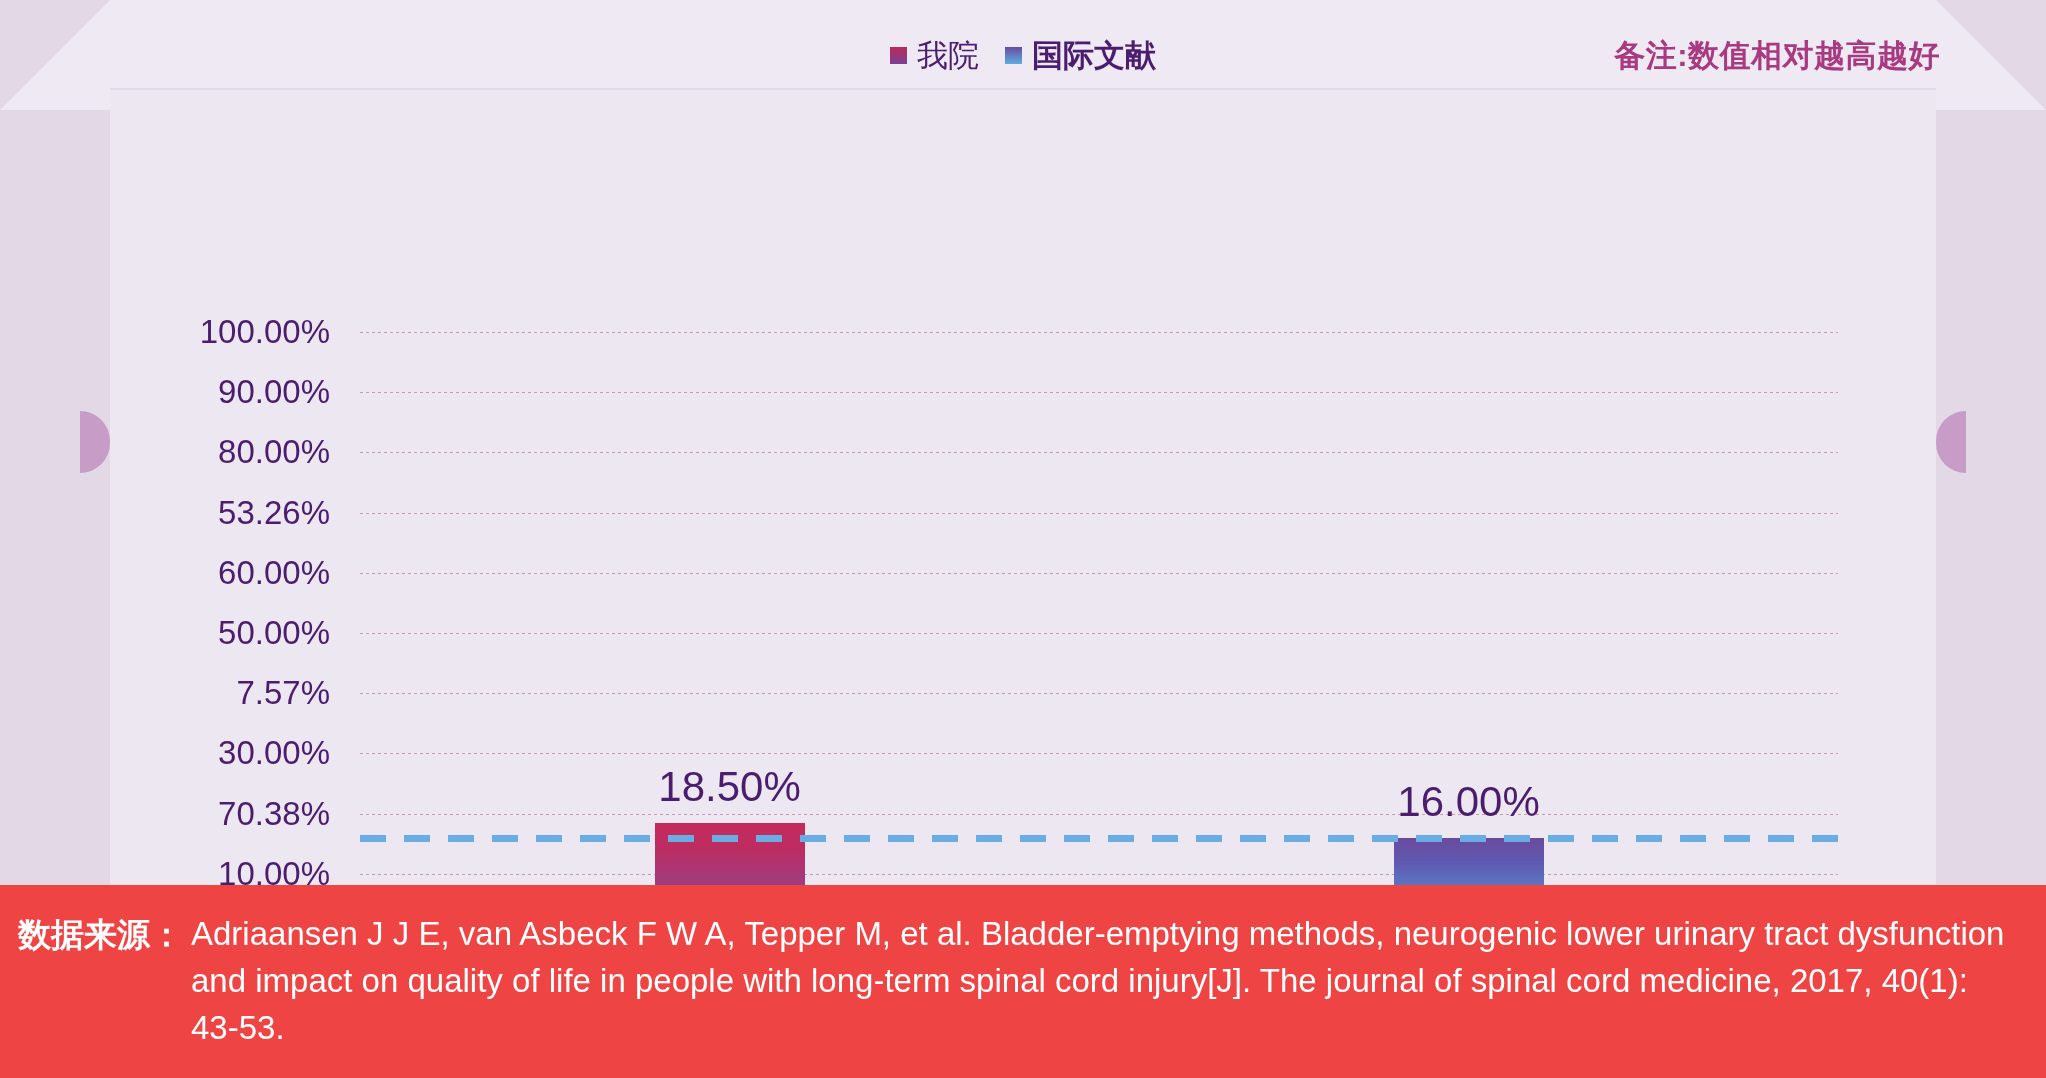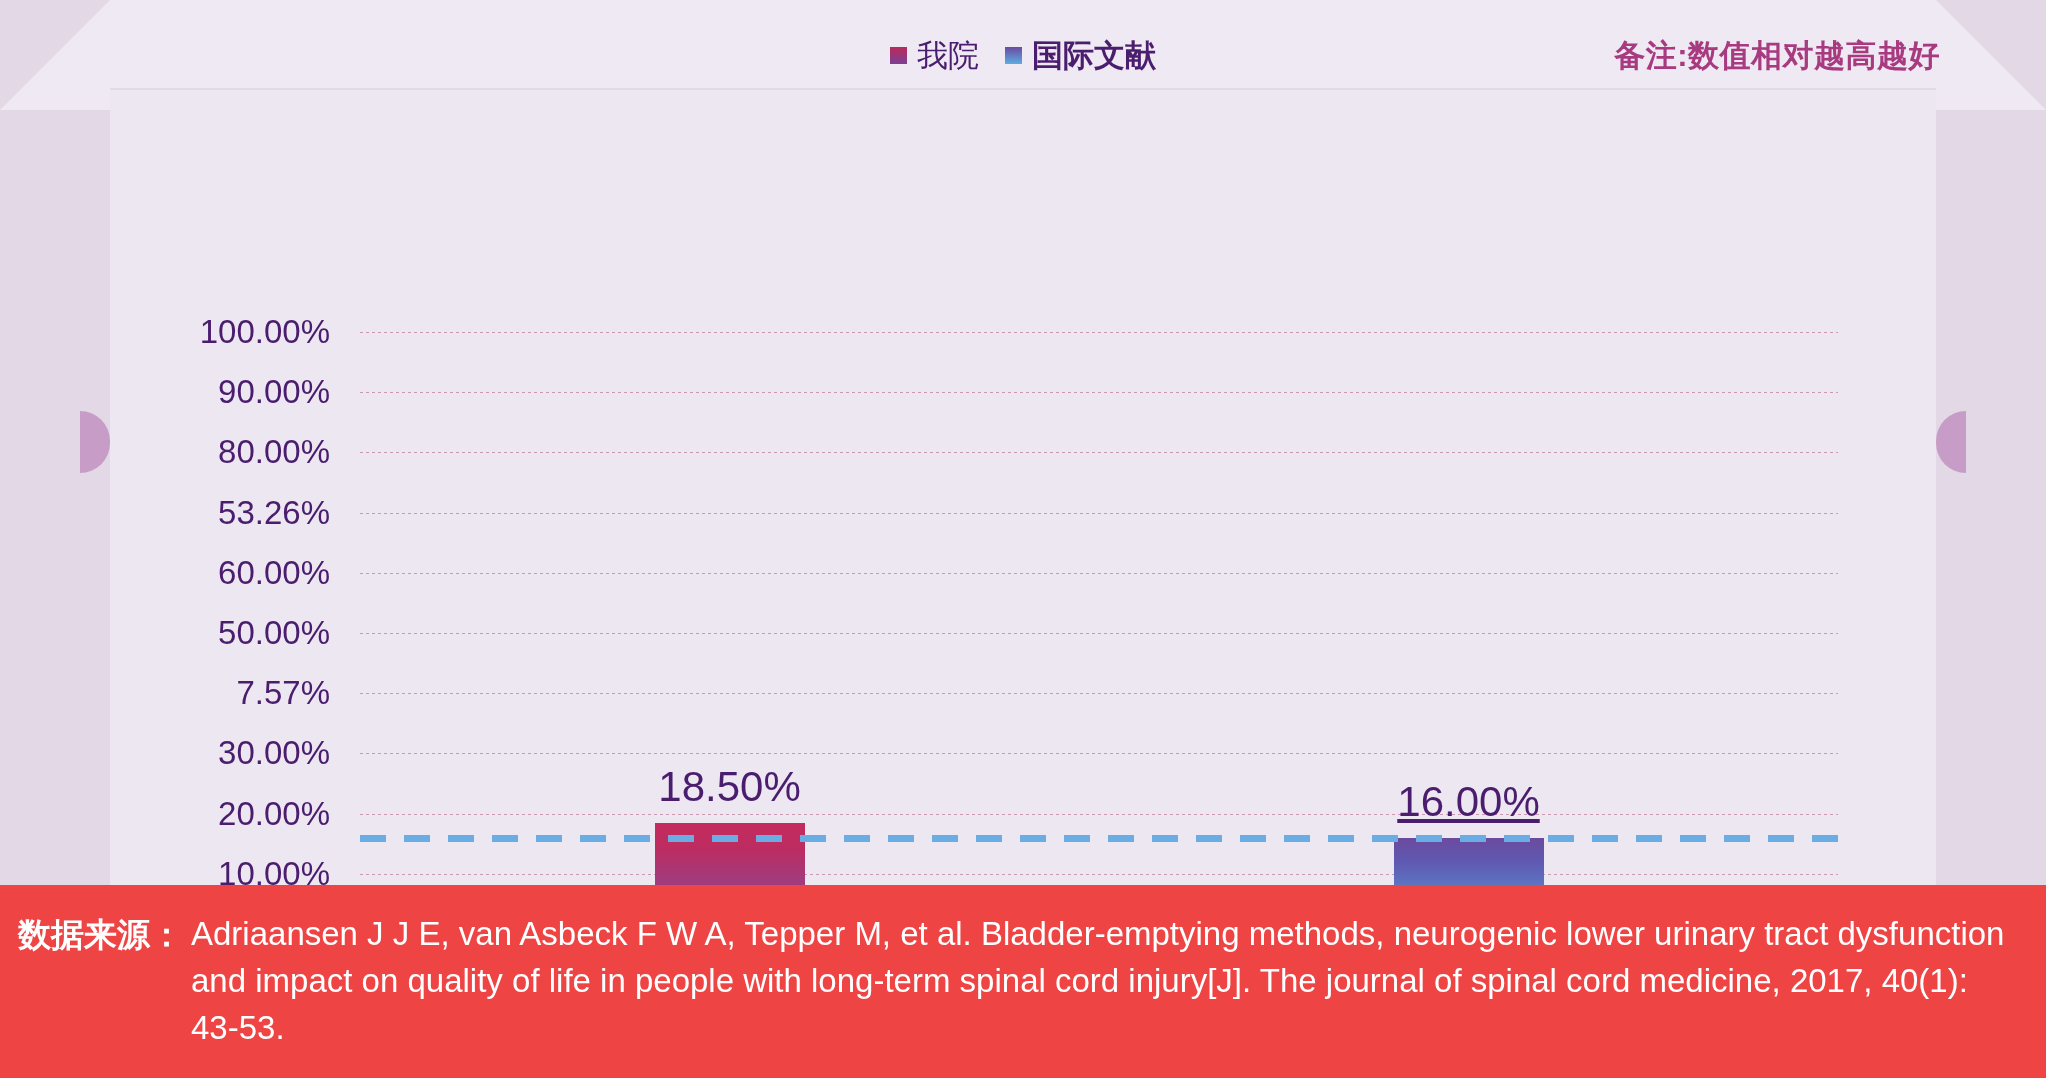--- a/index.html
+++ b/index.html
@@ -139,40 +139,40 @@
 <div class="plot-wrap">
   <div class="y-labels" id="ylabels">
       <div class="y-label" style="top: 0px;">100.00%</div>
       <div class="y-label" style="top: 60.2px;">90.00%</div>
       <div class="y-label" style="top: 120px;">80.00%</div>
       <div class="y-label" style="top: 180.6px;">53.26%</div>
       <div class="y-label" style="top: 240.8px;">60.00%</div>
       <div class="y-label" style="top: 301px;">50.00%</div>
       <div class="y-label" style="top: 361.2px;">7.57%</div>
       <div class="y-label" style="top: 421.4px;">30.00%</div>
-      <div class="y-label" style="top: 481.6px;">20.00%</div>
+      <div class="y-label" style="top: 481.6px;">70.38%</div>
       <div class="y-label" style="top: 541.8px; margin-left: 24px;">10.00%</div>
       <div class="y-label" style="top: 602px;">0.00%</div>
     </div>
   <div class="grid-area" id="gridarea">
       <div class="gridline" style="top: 0px;"></div>
       <div class="gridline" style="top: 60.2px;"></div>
       <div class="gridline" style="top: 120.4px;"></div>
       <div class="gridline" style="top: 180.6px;"></div>
       <div class="gridline" style="top: 240.8px;"></div>
       <div class="gridline" style="top: 301px;"></div>
       <div class="gridline" style="top: 361.2px;"></div>
       <div class="gridline" style="top: 421.4px;"></div>
       <div class="gridline" style="top: 481.6px;"></div>
       <div class="gridline" style="top: 541.8px;"></div>
       <div class="baseline"></div>
       <div class="bar bar-1" style="left: 294.5px; width: 150px; height: 111.37px;"></div>
       <div class="bar-value" style="left: 369.5px; top: 430.63px;">18.50%</div>
       <div class="bar bar-2" style="left: 1033.5px; width: 150px; height: 96.32px;"></div>
-      <div class="bar-value" style="left: 1108.5px; top: 445.68px; text-decoration: underline;">16.00%</div>
+      <div class="bar-value" style="left: 1108.5px; top: 445.68px;">16.00%</div>
       <div class="refline" style="top: 502.68px;"></div>
     </div>
 <div class="cat-label" style="left: 729.5px;">我院</div>
     <div class="cat-label" style="left: 1468.5px;">国际文献数据</div>
   </div>
 
 <div class="footer">
   <span class="footer-label">数据来源：</span>
   <span class="footer-text">Adriaansen J J E, van Asbeck F W A, Tepper M, et al. Bladder-emptying methods, neurogenic lower urinary tract dysfunction and impact on quality of life in people with long-term spinal cord injury[J]. The journal of spinal cord medicine, 2017, 40(1): 43-53.</span>
 </div>

